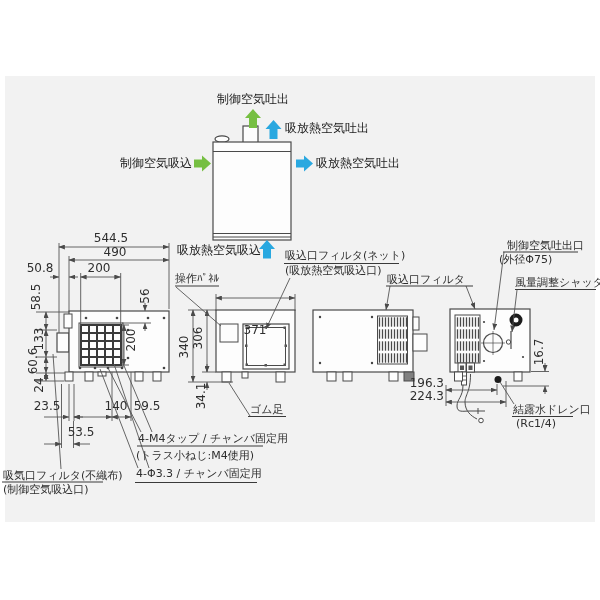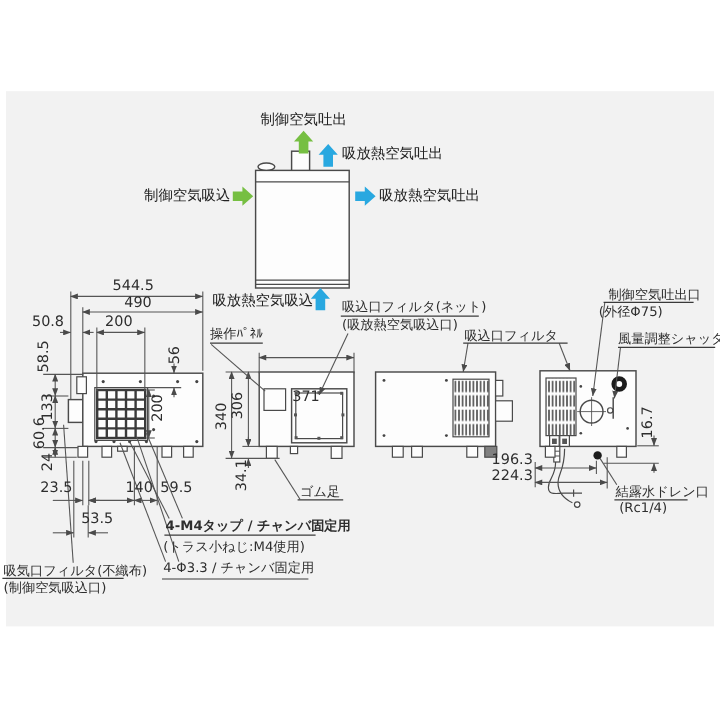--- a/index.html
+++ b/index.html
@@ -260,21 +260,21 @@
   <div class="lbl" style="left:175px;top:272px;">操作ﾊﾟﾈﾙ</div>
   <div class="lbl" style="left:387px;top:272.5px;">吸込口フィルタ</div>
   <div class="lbl" style="left:507px;top:239px;">制御空気吐出口</div>
   <div class="lbl" style="left:499px;top:252.5px;">(外径Φ75)</div>
   <div class="lbl" style="left:515px;top:275.5px;">風量調整シャッター</div>
   <div class="lbl" style="left:250px;top:403px;">ゴム足</div>
   <div class="lbl" style="left:513px;top:403px;">結露水ドレン口</div>
   <div class="lbl" style="left:516px;top:417px;">(Rc1/4)</div>
   <div class="lbl" style="left:3px;top:468.5px;">吸気口フィルタ(不織布)</div>
   <div class="lbl" style="left:3px;top:483px;">(制御空気吸込口)</div>
-  <div class="lbl" style="left:138px;top:431.5px;font-weight:bold;">4-M4タップ / チャンバ固定用</div>
+  <div class="lbl" style="left:138px;top:431.5px;">4-M4タップ / チャンバ固定用</div>
   <div class="lbl" style="left:136px;top:448.5px;">(トラス小ねじ:M4使用)</div>
   <div class="lbl" style="left:136px;top:467px;">4-Φ3.3 / チャンバ固定用</div>
 
   <div class="dim ctr" style="left:91px;top:232px;width:40px;">544.5</div>
   <div class="dim ctr" style="left:95px;top:245.5px;width:40px;text-align:center;">490</div>
   <div class="dim ctr" style="left:24px;top:262px;width:32px;">50.8</div>
   <div class="dim ctr" style="left:85px;top:262px;width:28px;">200</div>
   <div class="dim rot" style="left:128px;top:289px;">56</div>
   <div class="dim rot" style="left:19px;top:290px;">58.5</div>
   <div class="dim rot" style="left:22px;top:332px;">133</div>

